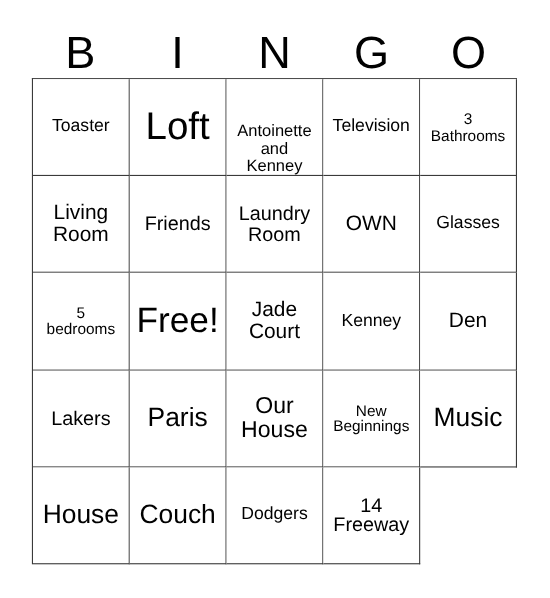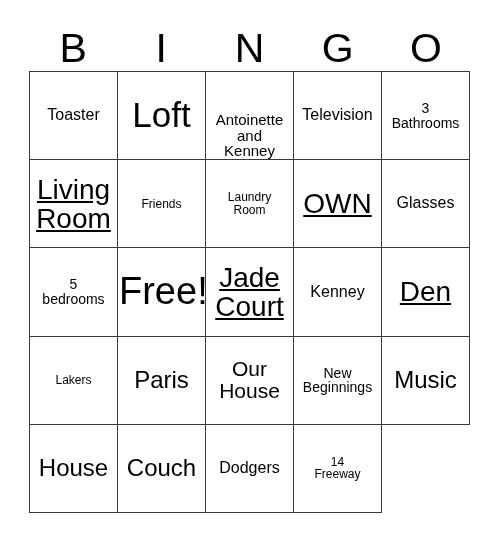--- a/index.html
+++ b/index.html
@@ -73,25 +73,25 @@
     line-height: 1.04;
     color: #000000;
     white-space: pre-line;
     word-break: normal;
   }
   
   .fs-xs   { font-size: 13px; }
   .fs-s    { font-size: 14px; }
   .fs-sm   { font-size: 15px; margin-top: 40px; }
   .fs-m    { font-size: 16px; }
-  .fs-ml   { font-size: 12px; }
+  .fs-ml   { font-size: 18px; }
   .fs-l    { font-size: 21px; }
   .fs-xl   { font-size: 24px; }
-  .fs-xxl  { font-size: 28px; text-decoration: underline; }
-  .fs-huge { font-size: 38px; }
+  .fs-xxl  { font-size: 19px; }
+  .fs-huge { font-size: 32px; }
   .fs-mega { font-size: 35px; }
 </style>
 </head>
 <body>
 
 <div class="card">
 
   <div class="header-row">
     <div class="header-letter">B</div>
     <div class="header-letter">I</div>

